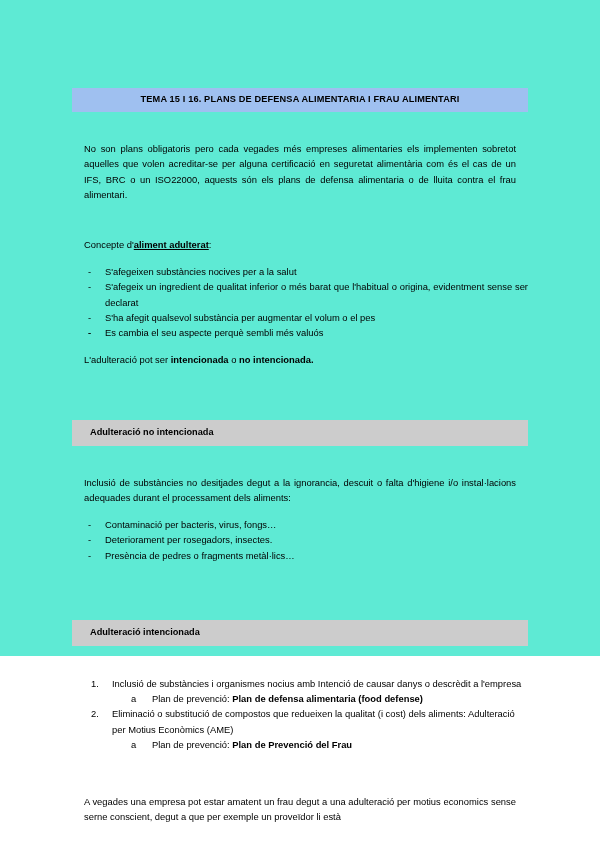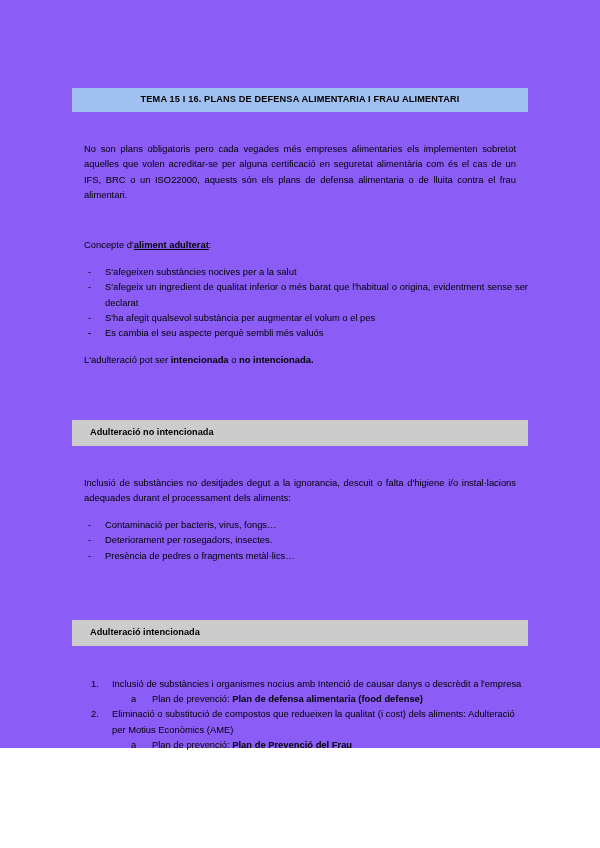--- a/index.html
+++ b/index.html
@@ -14,22 +14,22 @@
     color: #000000;
     position: relative;
     overflow: hidden;
   }
 
   .page {
     position: absolute;
     left: 0;
     top: 0;
     width: 600px;
-    height: 748px;
-    background: #8b5cf6;
+    height: 656px;
+    background: #5eead4;
   }
 
   .content {
     position: absolute;
     left: 72px;
     top: 88px;
     width: 456px;
   }
 
   
@@ -226,15 +226,16 @@
           <li>
             <span class="marker">a</span>
             <span class="inline">Plan de prevenció: </span><b>Plan de Prevenció del Frau</b>
           </li>
         </ol>
       </li>
     </ol>
 
     <div class="gap-lg"></div>
 
+    <p class="para">A vegades una empresa pot estar amatent un frau degut a una adulteració per motius economics sense serne conscient, degut a que per exemple un proveïdor li està</p>
 
   </div>
 </div>
 
 </body></html>

